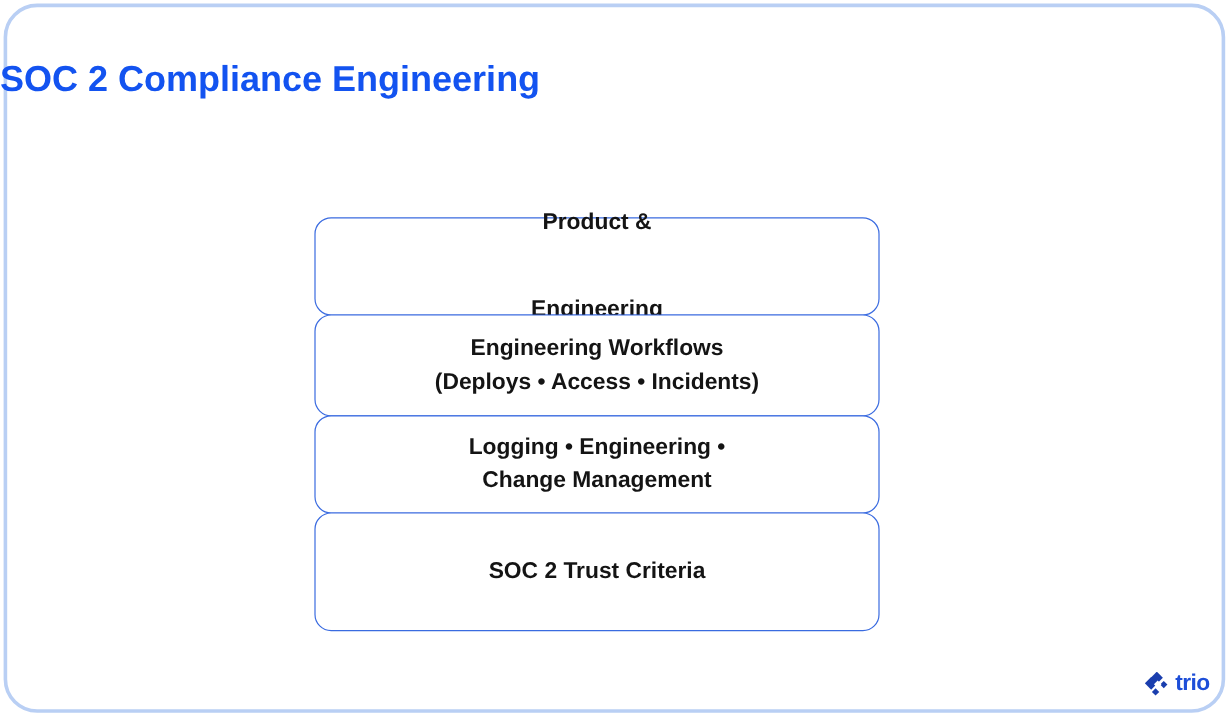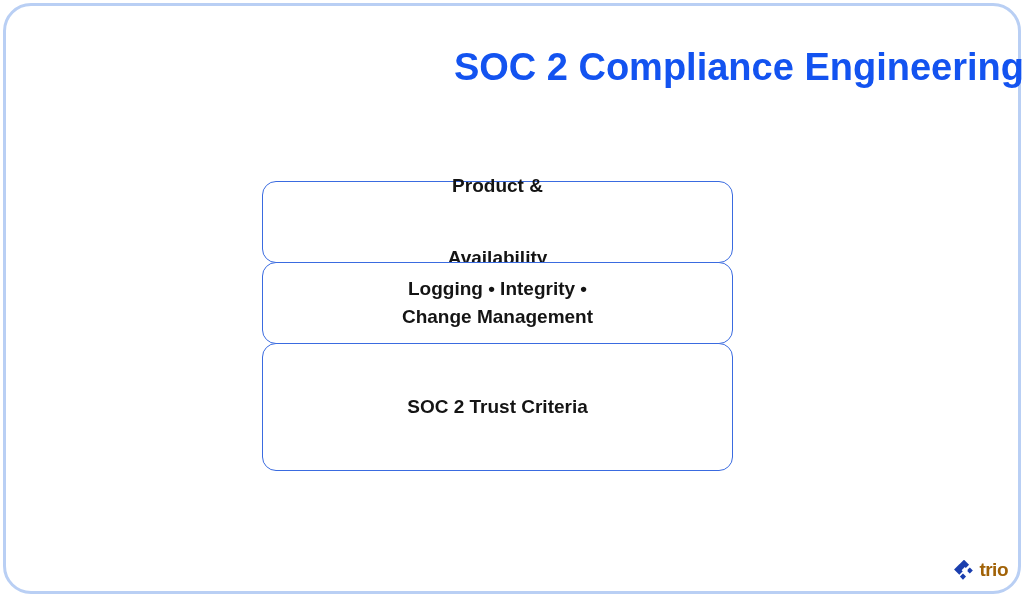--- a/index.html
+++ b/index.html
@@ -23,24 +23,24 @@
     bottom: 3px;
     border: 3px solid #b9cff4;
     border-radius: 28px;
     pointer-events: none;
   }
   .title {
     position: absolute;
     left: 0;
     right: 0;
     top: 45px;
-    text-align: right;
+    text-align: left;
     color: #1353f0;
     font-weight: 700;
-    font-size: 38px;
+    font-size: 30px;
     line-height: 44px;
     letter-spacing: 0px;
   }
   .stack {
     position: absolute;
     left: 262px;
     top: 181px;
     width: 471px;
     display: flex;
     flex-direction: column;
@@ -57,31 +57,31 @@
     text-align: center;
     color: #141414;
     font-weight: 700;
     font-size: 19px;
     line-height: 28px;
   }
   .box + .box { margin-top: -1px; }
   .box-1 { height: 82px; gap: 44px; }
   .box-2 { height: 85px; }
   .box-3 { height: 82px; }
-  .box-4 { height: 128px; }
+  .box-4 { height: 99px; }
   .logo {
     position: absolute;
     right: 16px;
     bottom: 16px;
     display: flex;
     align-items: center;
     gap: 5px;
   }
   .logo-text {
-    color: #a16207;
+    color: #1d4ed8;
     font-weight: 800;
     font-size: 19px;
     letter-spacing: -0.5px;
   }
   .logo-mark { display: block; }
 </style>
 </head>
 <body>
 
 <div class="canvas">
@@ -89,26 +89,30 @@
   <div class="frame"></div>
 
   <div class="title">
     <div>SOC 2 Compliance Engineering</div>
   </div>
 
   <div class="stack">
 
     <div class="box box-1">
       <div>Product &amp;</div>
-      <div>Availability</div>
+      <div>Engineering</div>
     </div>
 
+    <div class="box box-2">
+      <div>Engineering Workflows</div>
+      <div>(Deploys • Access • Incidents)</div>
+    </div>
 
     <div class="box box-3">
-      <div>Logging • Integrity •</div>
+      <div>Logging • Engineering •</div>
       <div>Change Management</div>
     </div>
 
     <div class="box box-4">
       <div>SOC 2 Trust Criteria</div>
     </div>
 
   </div>
 
   <div class="logo">

